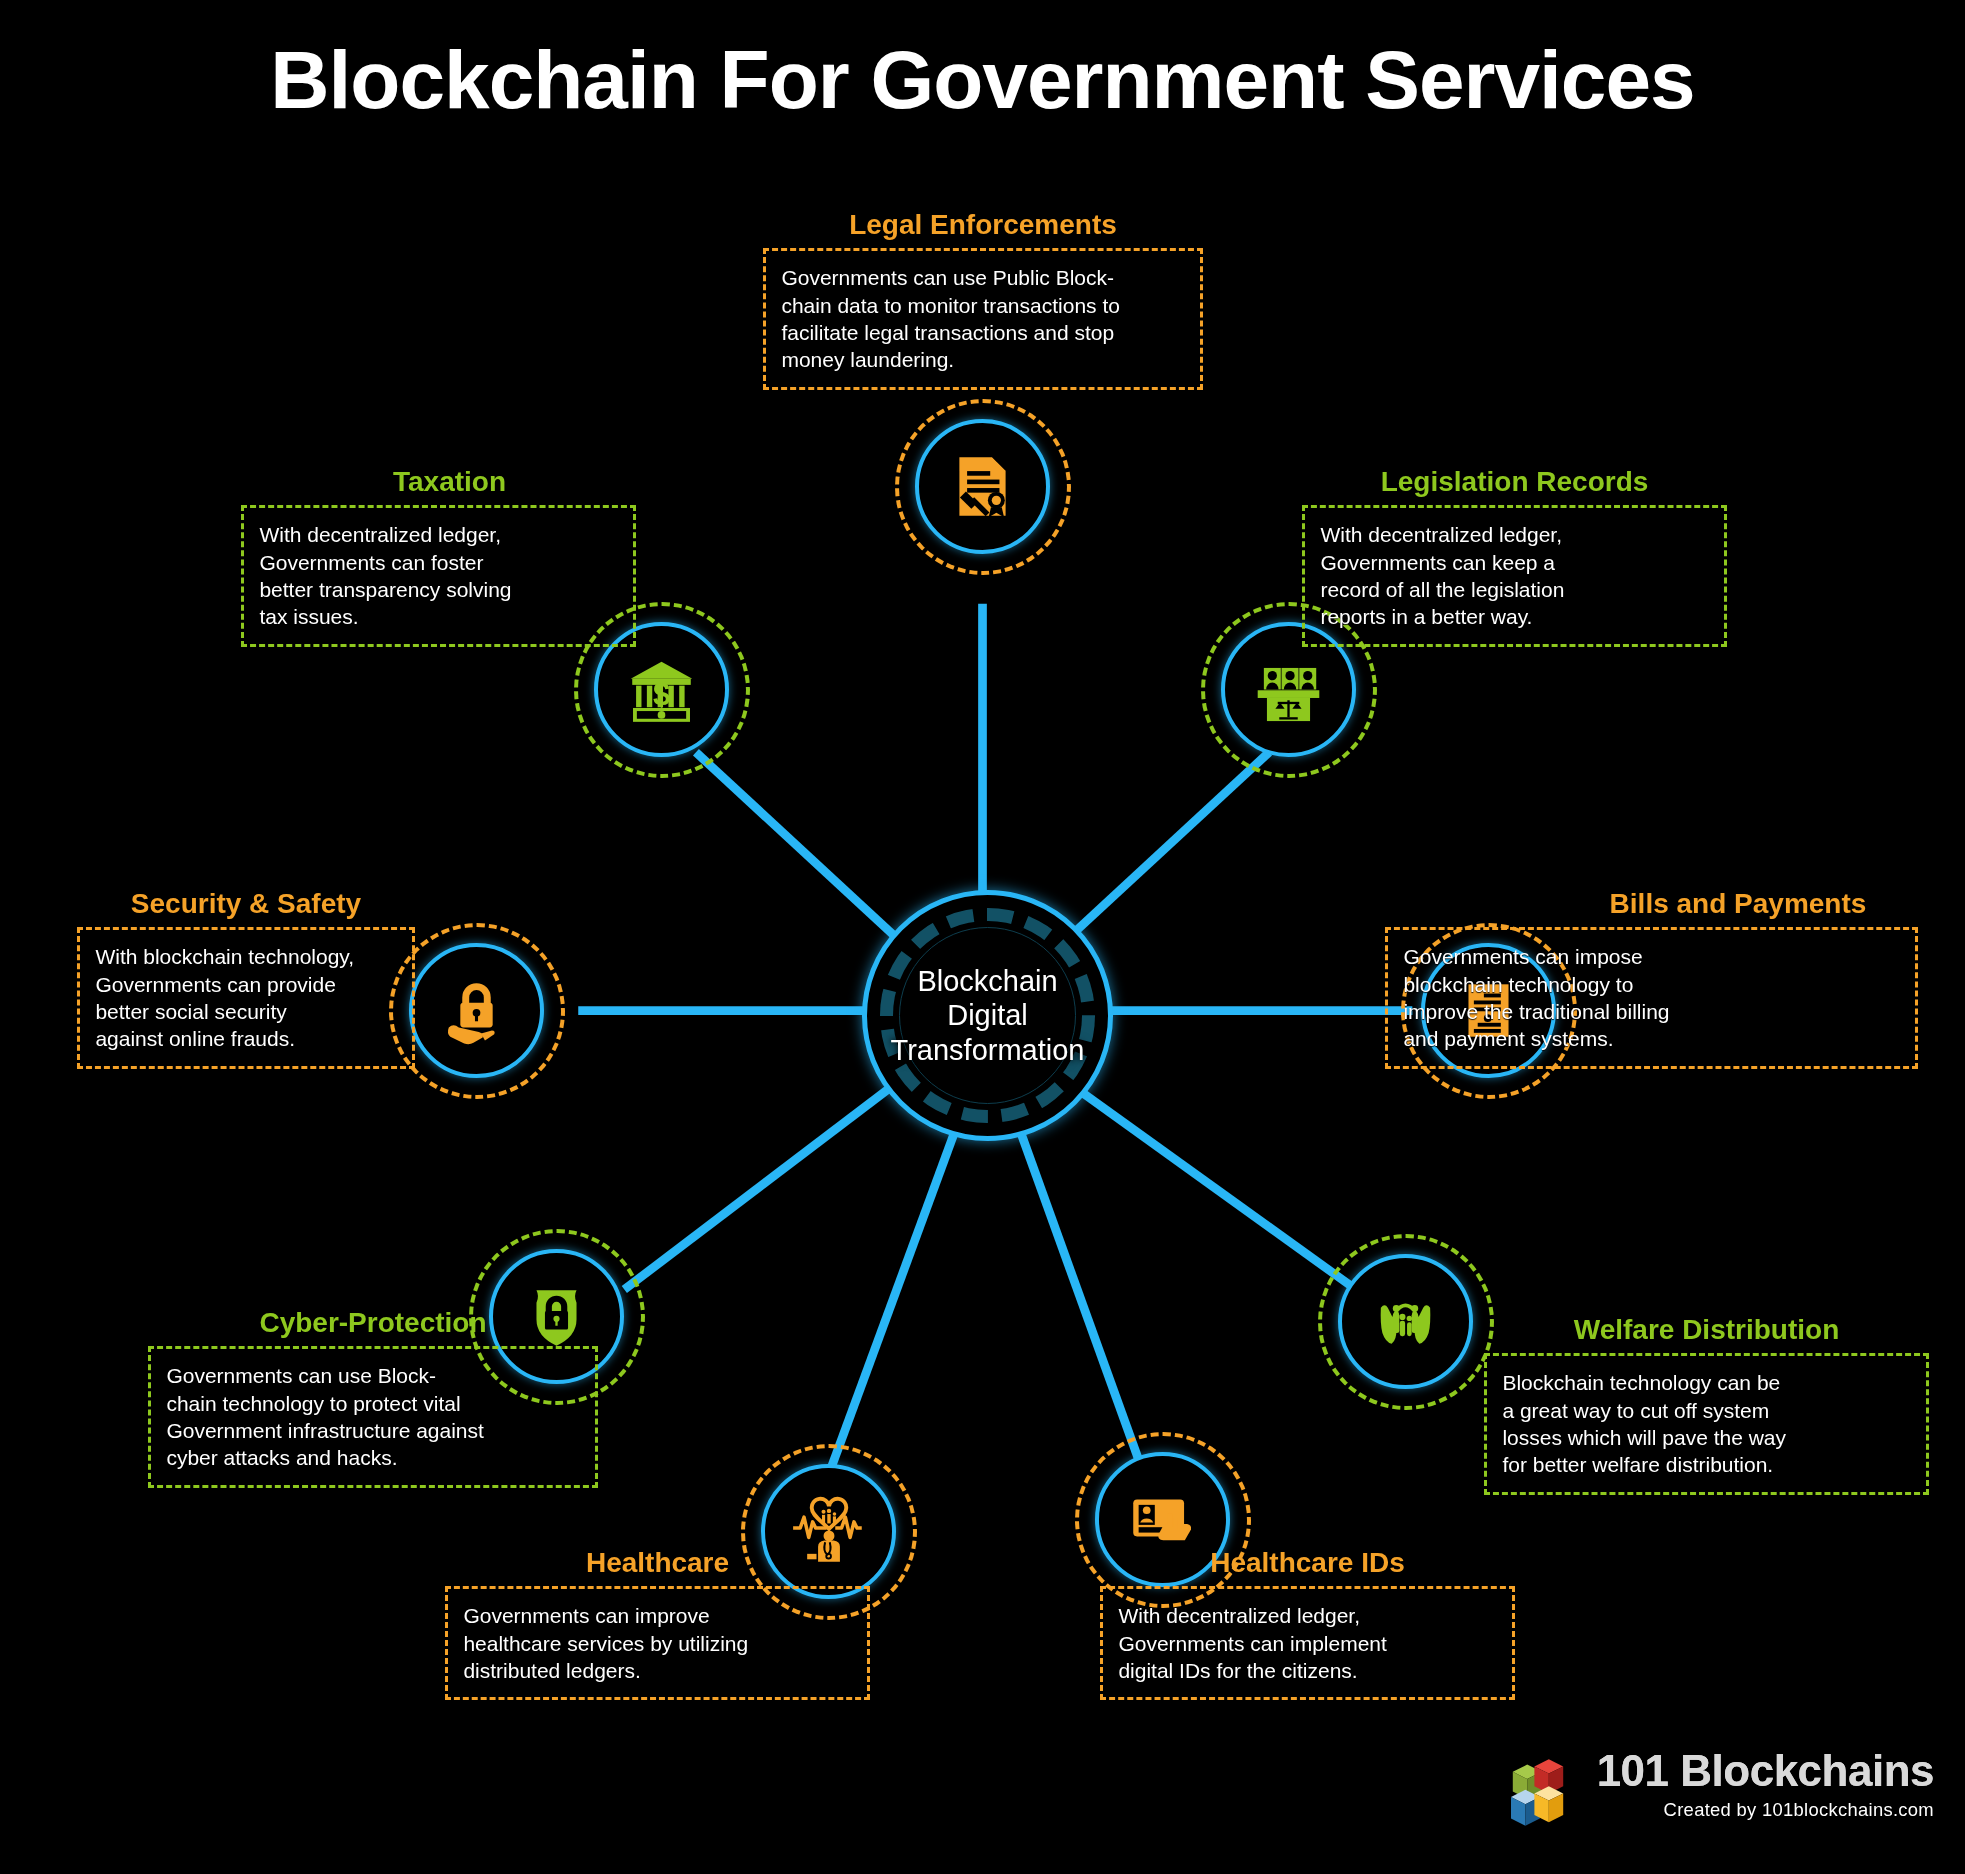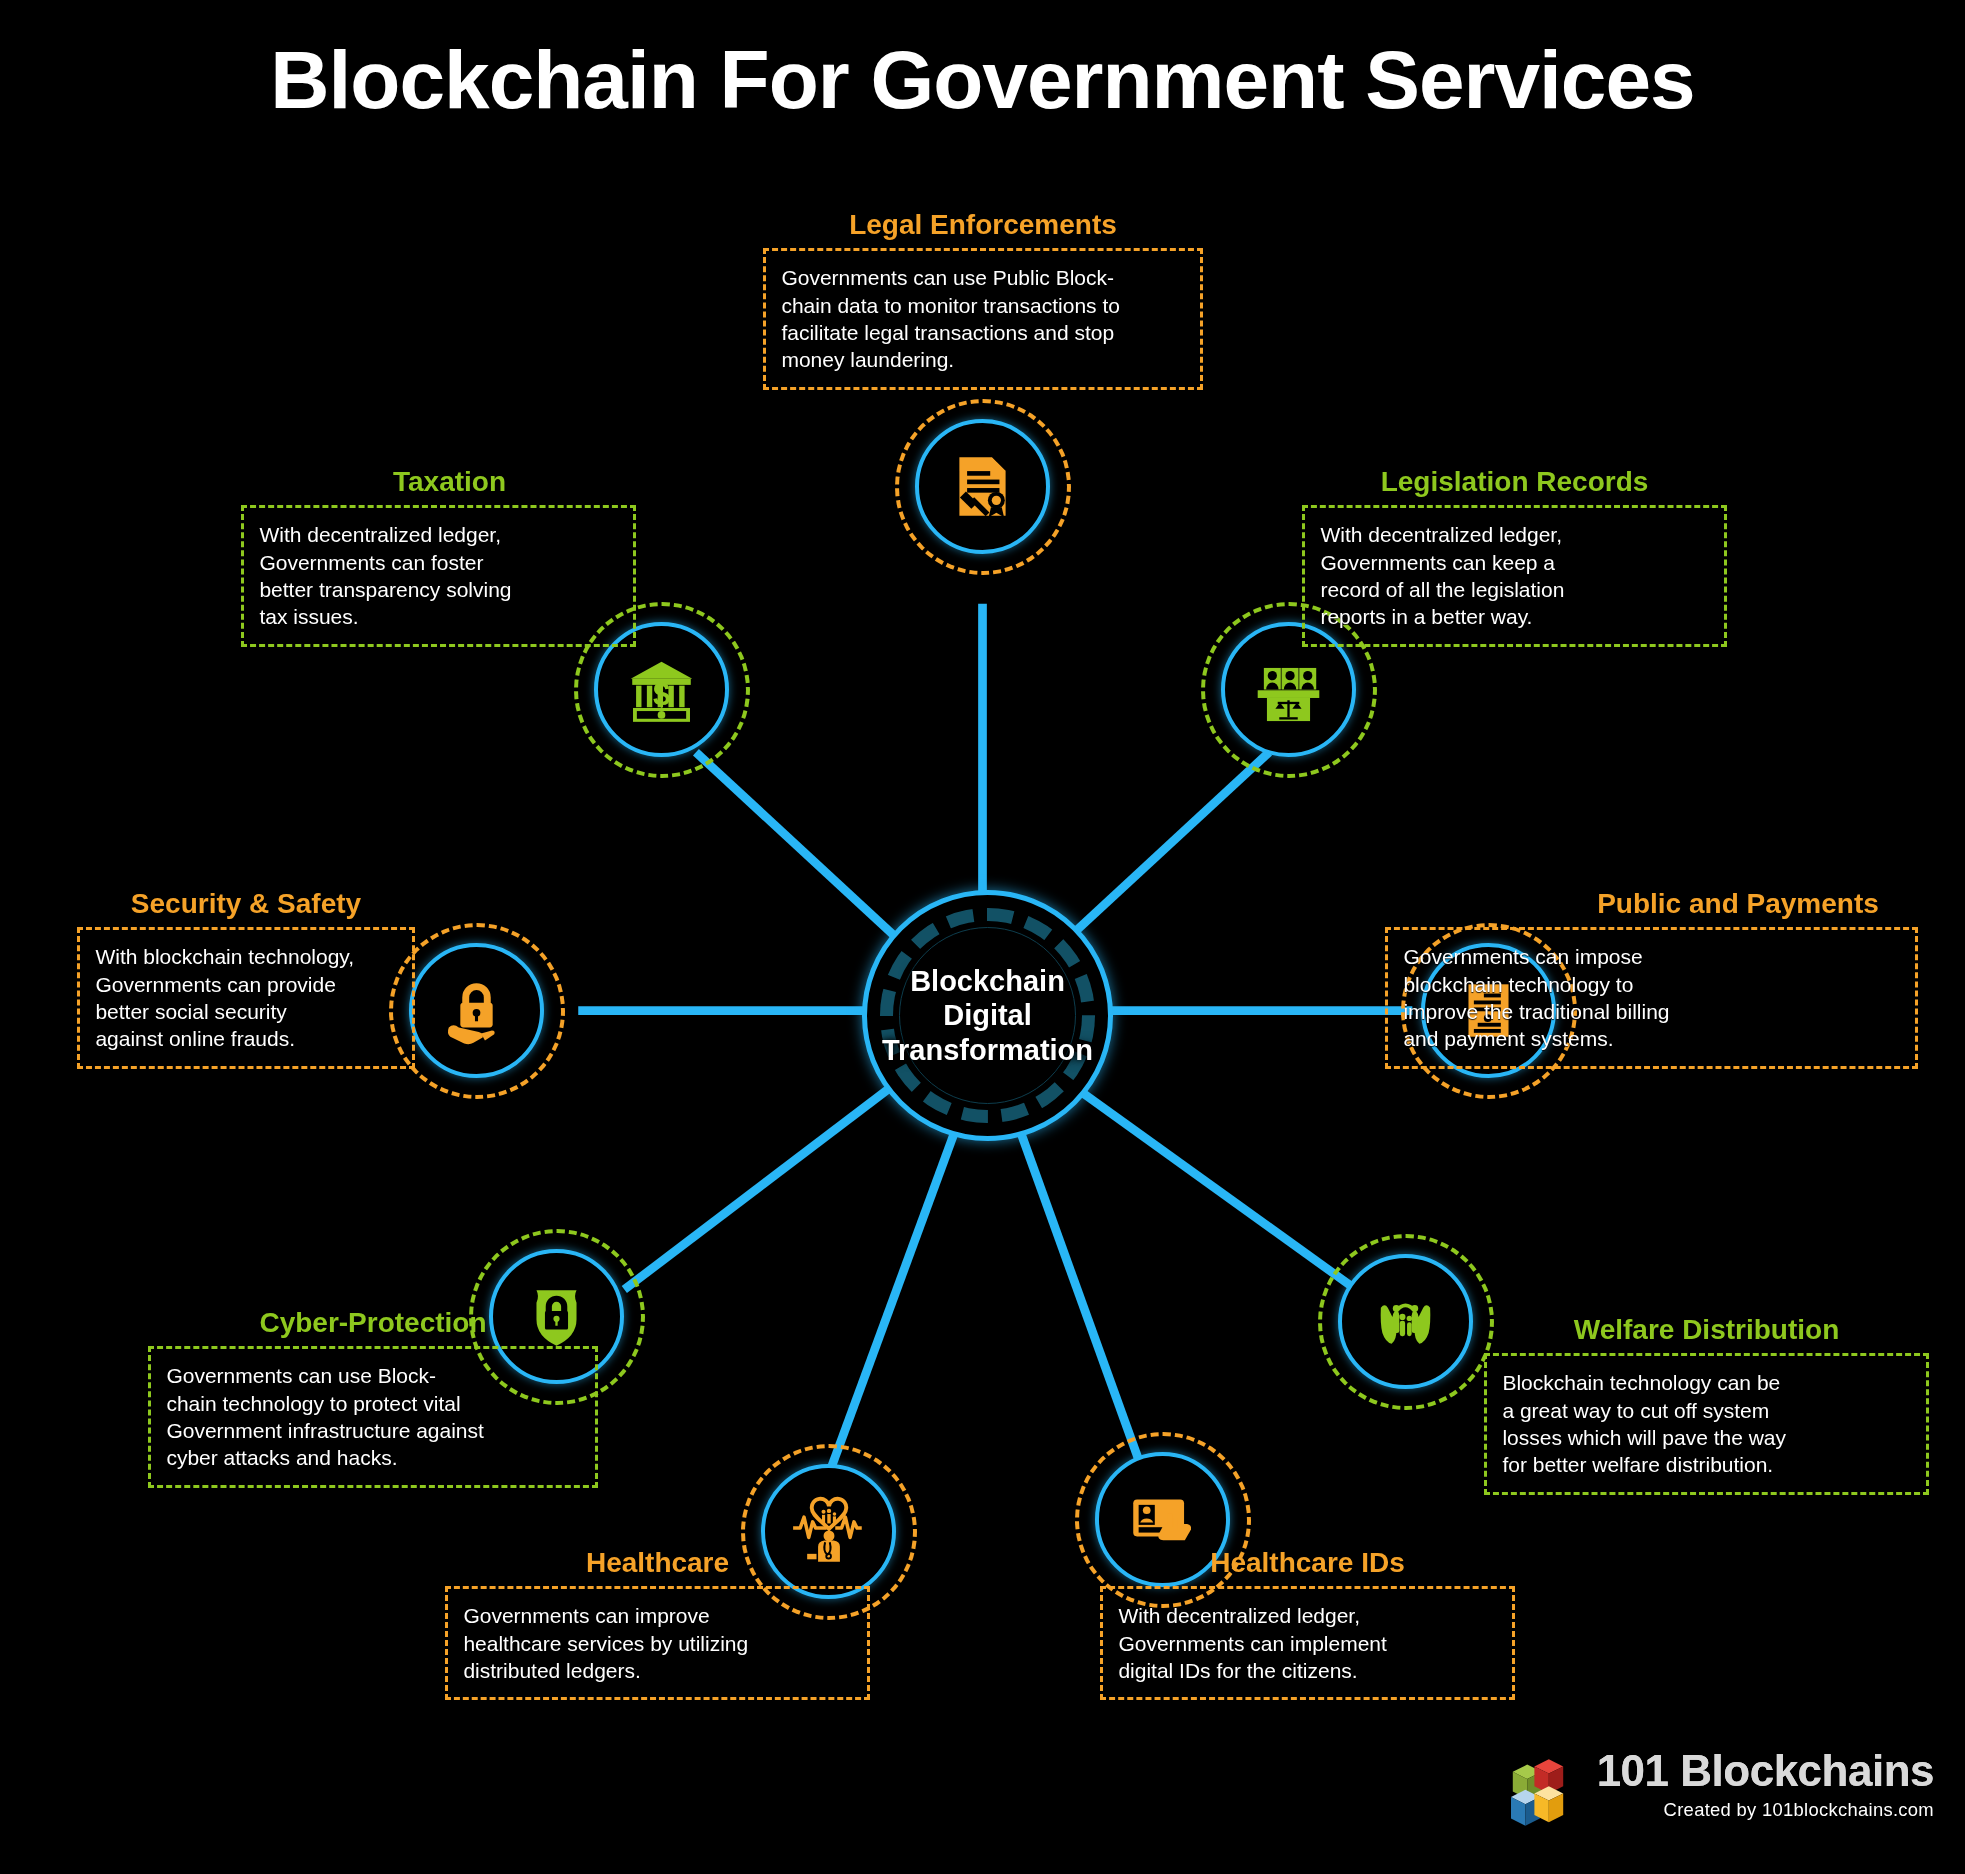--- a/index.html
+++ b/index.html
@@ -19,21 +19,21 @@
   
   .hub{position:absolute;width:241px;height:241px;border-radius:50%;
        background:#000;border:5.6px solid #29b6f6;
        box-shadow:0 0 13.3px rgba(41,182,246,.65);
        display:flex;align-items:center;justify-content:center;}
   .hub-ring{position:absolute;inset:13.3px;border-radius:50%;
        border:13.3px dashed #14566b;opacity:.95;}
   .hub-ring2{position:absolute;inset:32px;border-radius:50%;
        border:1.5px solid #0d3d4d;}
   .hub-label{position:relative;z-index:3;text-align:center;
-       font-size:29px;font-weight:bold;line-height:1.18;color:#fff;
+       font-size:29px;font-weight:normal;line-height:1.18;color:#fff;
        text-shadow:0 0 5.1px #000,0 0 11.3px #000;}
 
   
   .node{position:absolute;width:135px;height:135px;}
   .halo{position:absolute;inset:-20.5px;border-radius:50%;border:4.6px dashed #f5a228;}
   .halo.green{border-color:#8ec81e;}
   .ring{position:absolute;inset:0;border-radius:50%;background:#000;
         border:4.6px solid #29b6f6;box-shadow:0 0 9.2px rgba(41,182,246,.55);
         display:flex;align-items:center;justify-content:center;}
   .ring svg{display:block;}
@@ -300,21 +300,21 @@
     <div class="cap c">Security &amp; Safety</div>
     <div class="box">
       <p>With blockchain technology,</p>
       <p>Governments can provide</p>
       <p>better social security</p>
       <p>against online frauds.</p>
     </div>
   </div>
 
   <div class="card orange" style="left:1574px;top:889px;width:328px;">
-    <div class="cap c">Public and Payments</div>
+    <div class="cap c">Bills and Payments</div>
     <div class="box" style="margin-left:-189px;width:496px;">
       <p>Governments can impose</p>
       <p>blockchain technology to</p>
       <p>improve the traditional billing</p>
       <p>and payment systems.</p>
     </div>
   </div>
 
   <div class="card green" style="left:148px;top:1308px;width:450px;">
     <div class="cap c">Cyber-Protection</div>

